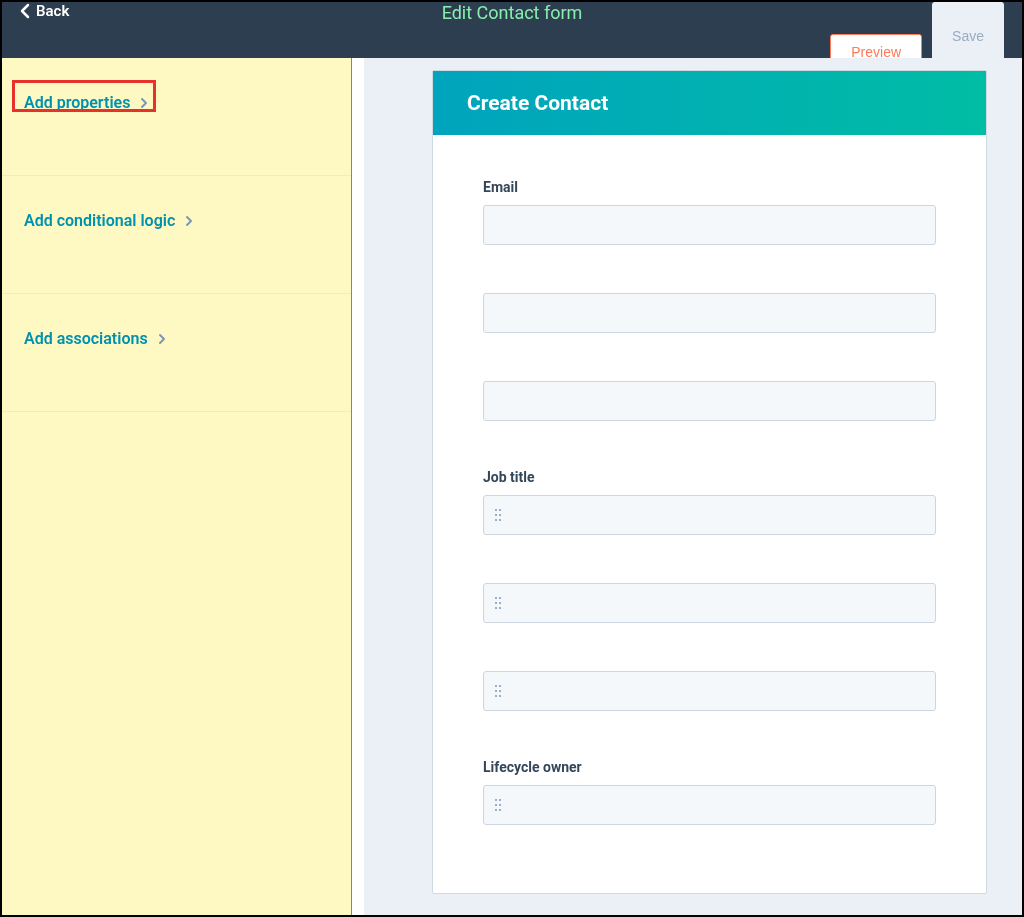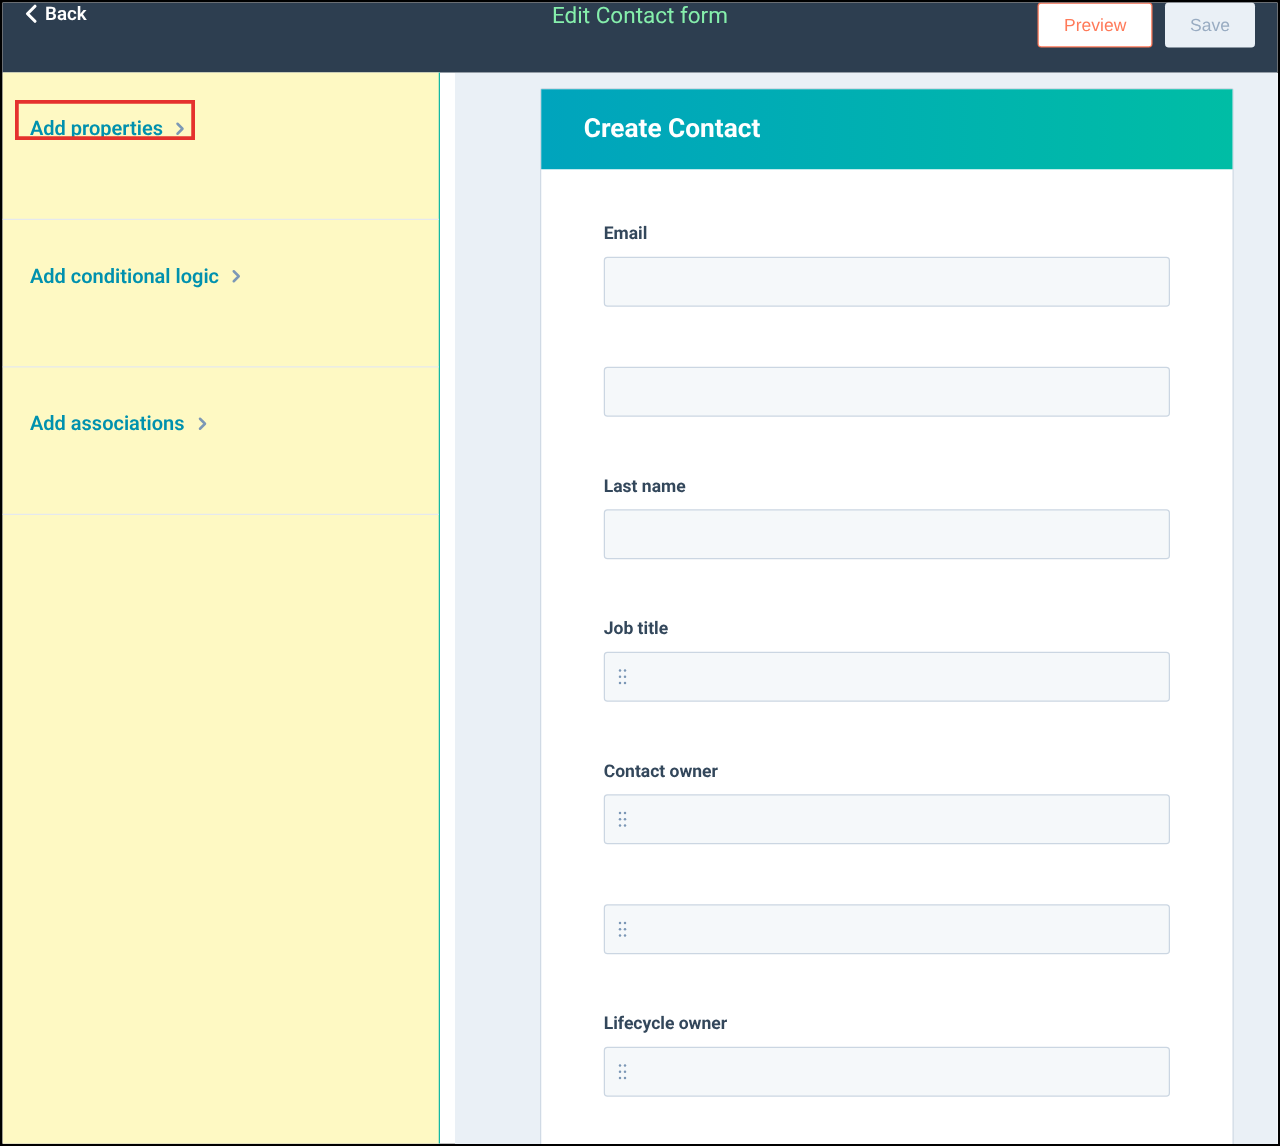--- a/index.html
+++ b/index.html
@@ -55,20 +55,21 @@
       border-radius: 3px;
       font-size: 14px;
       font-weight: 500;
       cursor: pointer;
       border: none;
     }
     .btn-preview {
       background: #fff;
       color: #ff7a59;
       border: 1px solid #ff7a59;
+      margin-top: 32px;
     }
     .btn-save {
       background: #eaf0f6;
       color: #99acc2;
       cursor: default;
     }
     .main-area {
       display: flex;
       height: calc(100% - 56px);
     }
@@ -213,40 +214,38 @@
       <div class="form-header">Create Contact</div>
       <div class="form-body" id="form-body">
           <div class="form-field">
             <label class="field-label">Email</label>
             <div class="field-input"></div>
           </div>
           <div class="form-field">
             <div class="field-input"></div>
           </div>
           <div class="form-field">
-            <label class="field-label">Last name</label>
             <div class="field-input"></div>
           </div>
           <div class="form-field">
             <label class="field-label">Job title</label>
             <div class="field-input">
               <span class="drag-handle">
                 <svg viewBox="0 0 8 14" width="8" height="14">
                   <circle cx="2" cy="2" r="1" fill="#7c98b6"></circle>
                   <circle cx="6" cy="2" r="1" fill="#7c98b6"></circle>
                   <circle cx="2" cy="7" r="1" fill="#7c98b6"></circle>
                   <circle cx="6" cy="7" r="1" fill="#7c98b6"></circle>
                   <circle cx="2" cy="12" r="1" fill="#7c98b6"></circle>
                   <circle cx="6" cy="12" r="1" fill="#7c98b6"></circle>
                 </svg>
               </span>
             </div>
           </div>
           <div class="form-field">
-            <label class="field-label">Contact owner</label>
             <div class="field-input">
               <span class="drag-handle">
                 <svg viewBox="0 0 8 14" width="8" height="14">
                   <circle cx="2" cy="2" r="1" fill="#7c98b6"></circle>
                   <circle cx="6" cy="2" r="1" fill="#7c98b6"></circle>
                   <circle cx="2" cy="7" r="1" fill="#7c98b6"></circle>
                   <circle cx="6" cy="7" r="1" fill="#7c98b6"></circle>
                   <circle cx="2" cy="12" r="1" fill="#7c98b6"></circle>
                   <circle cx="6" cy="12" r="1" fill="#7c98b6"></circle>
                 </svg>

